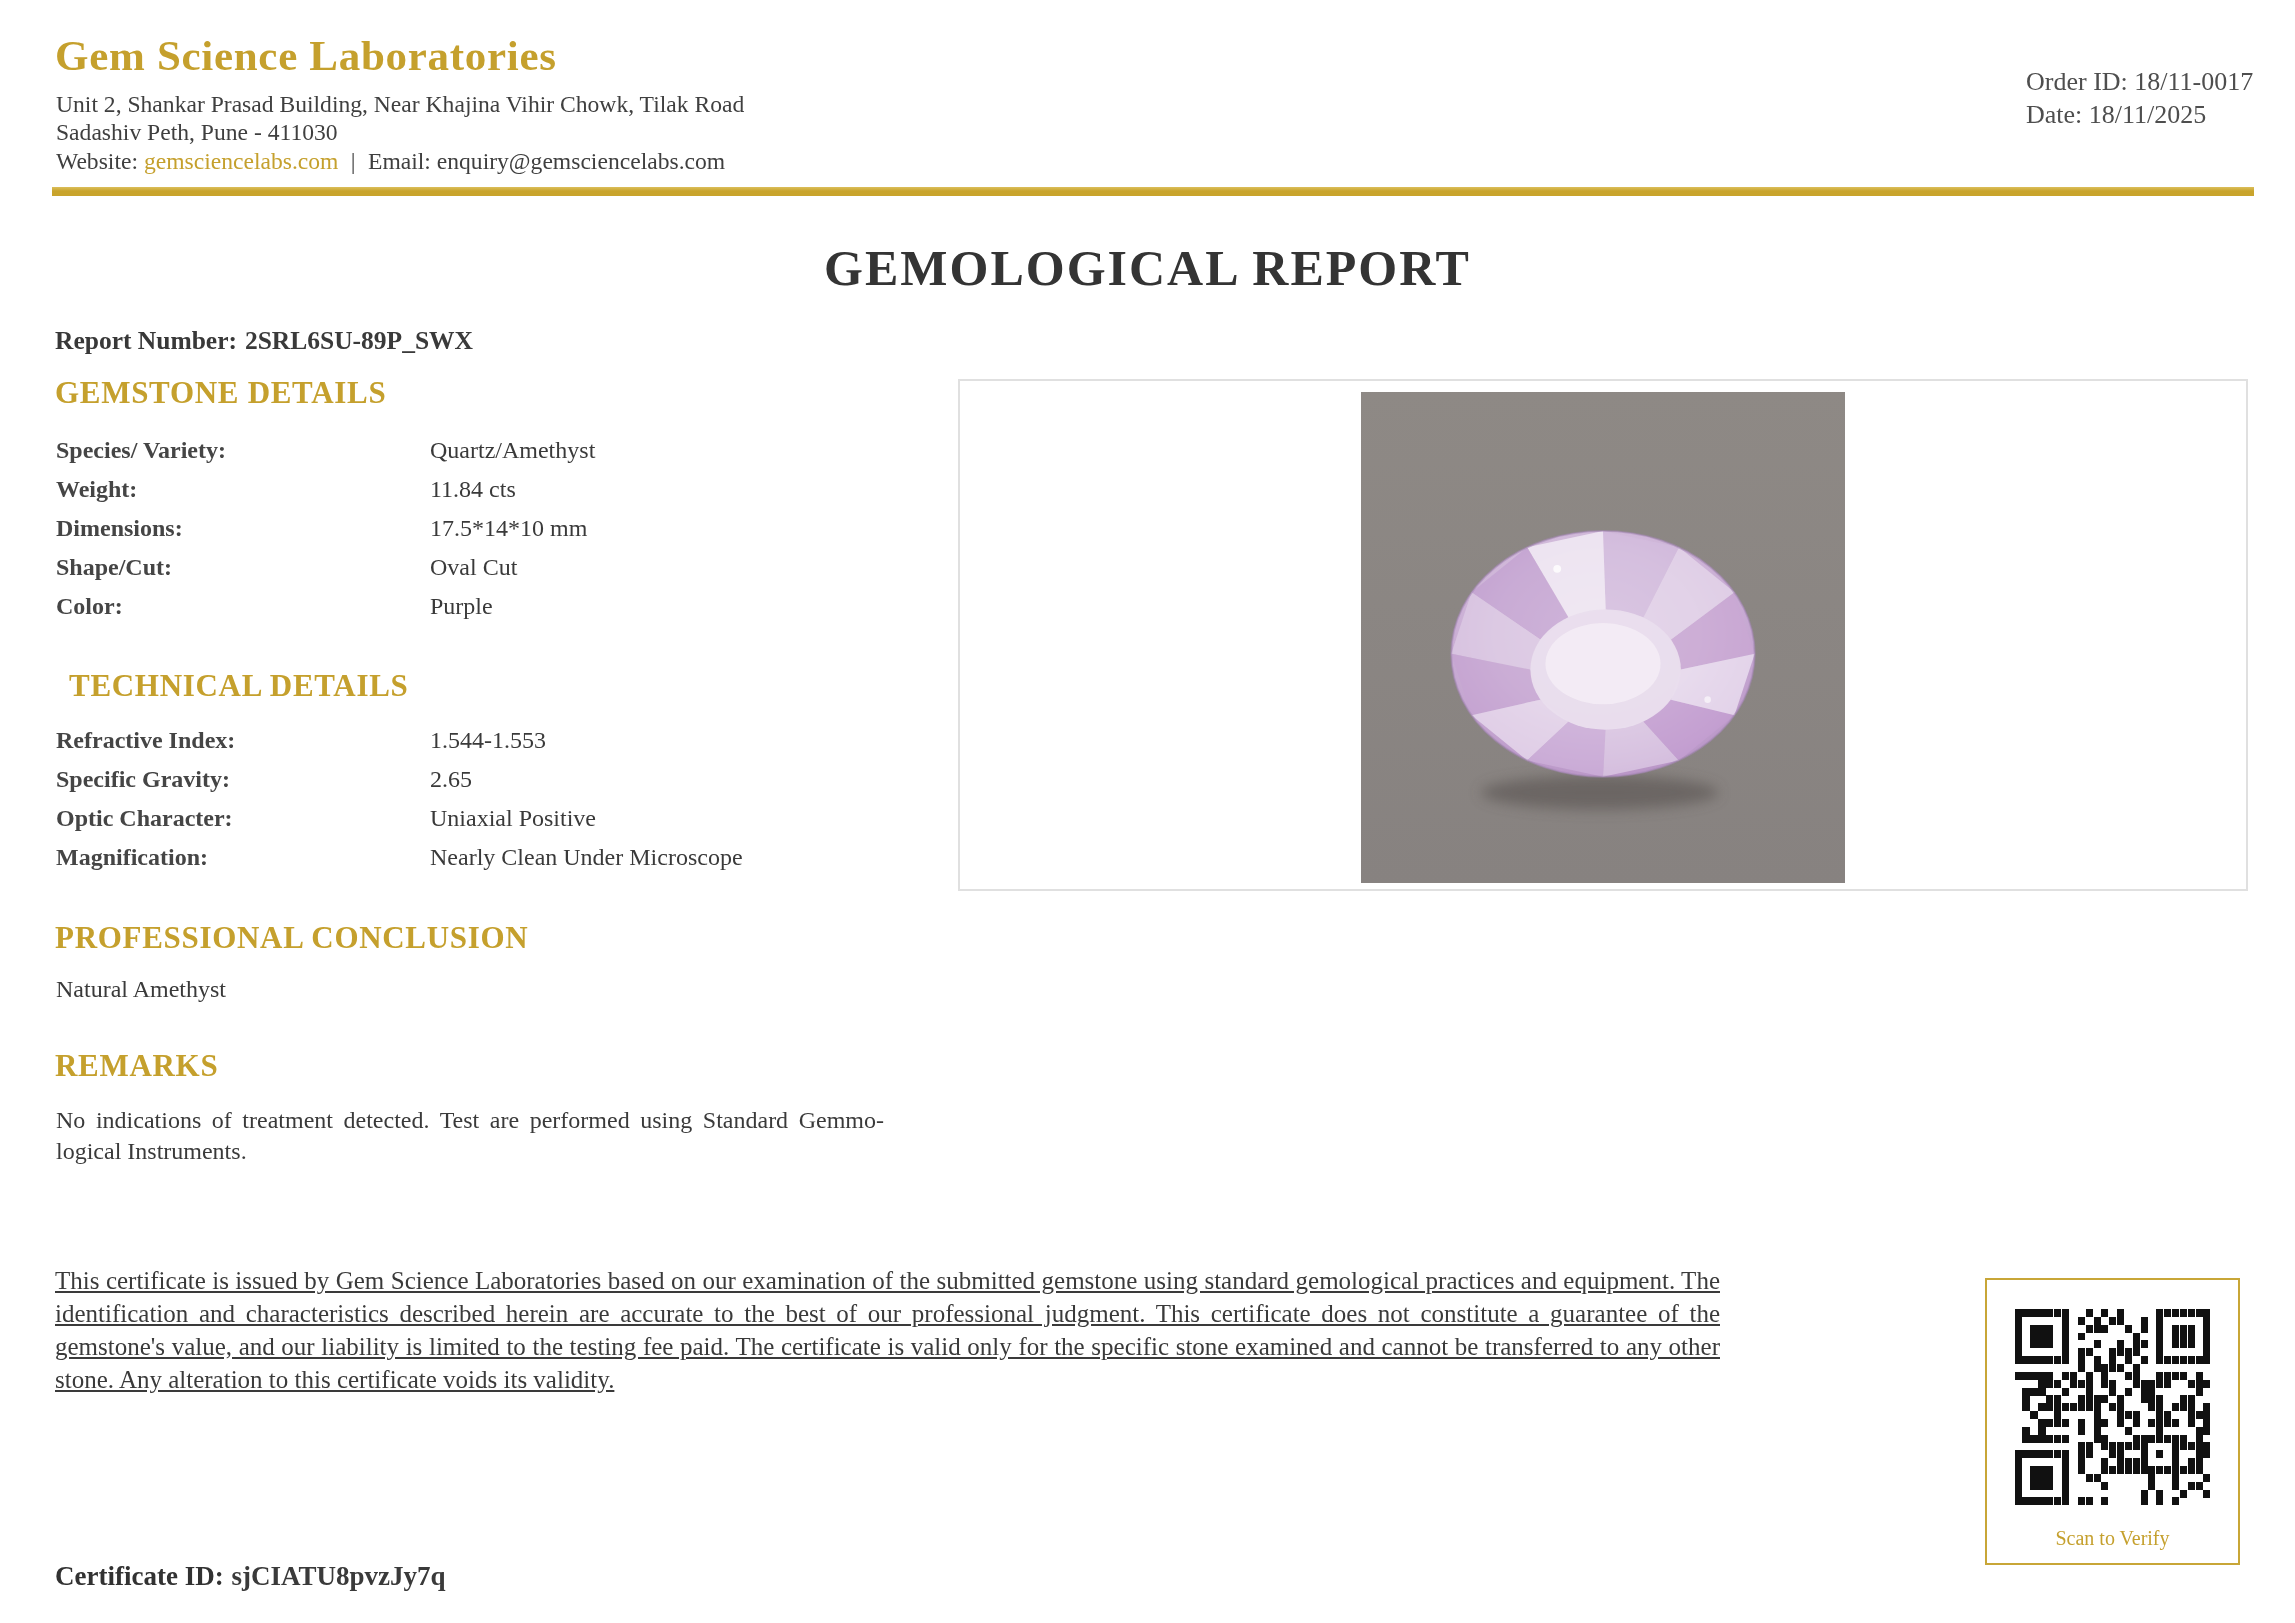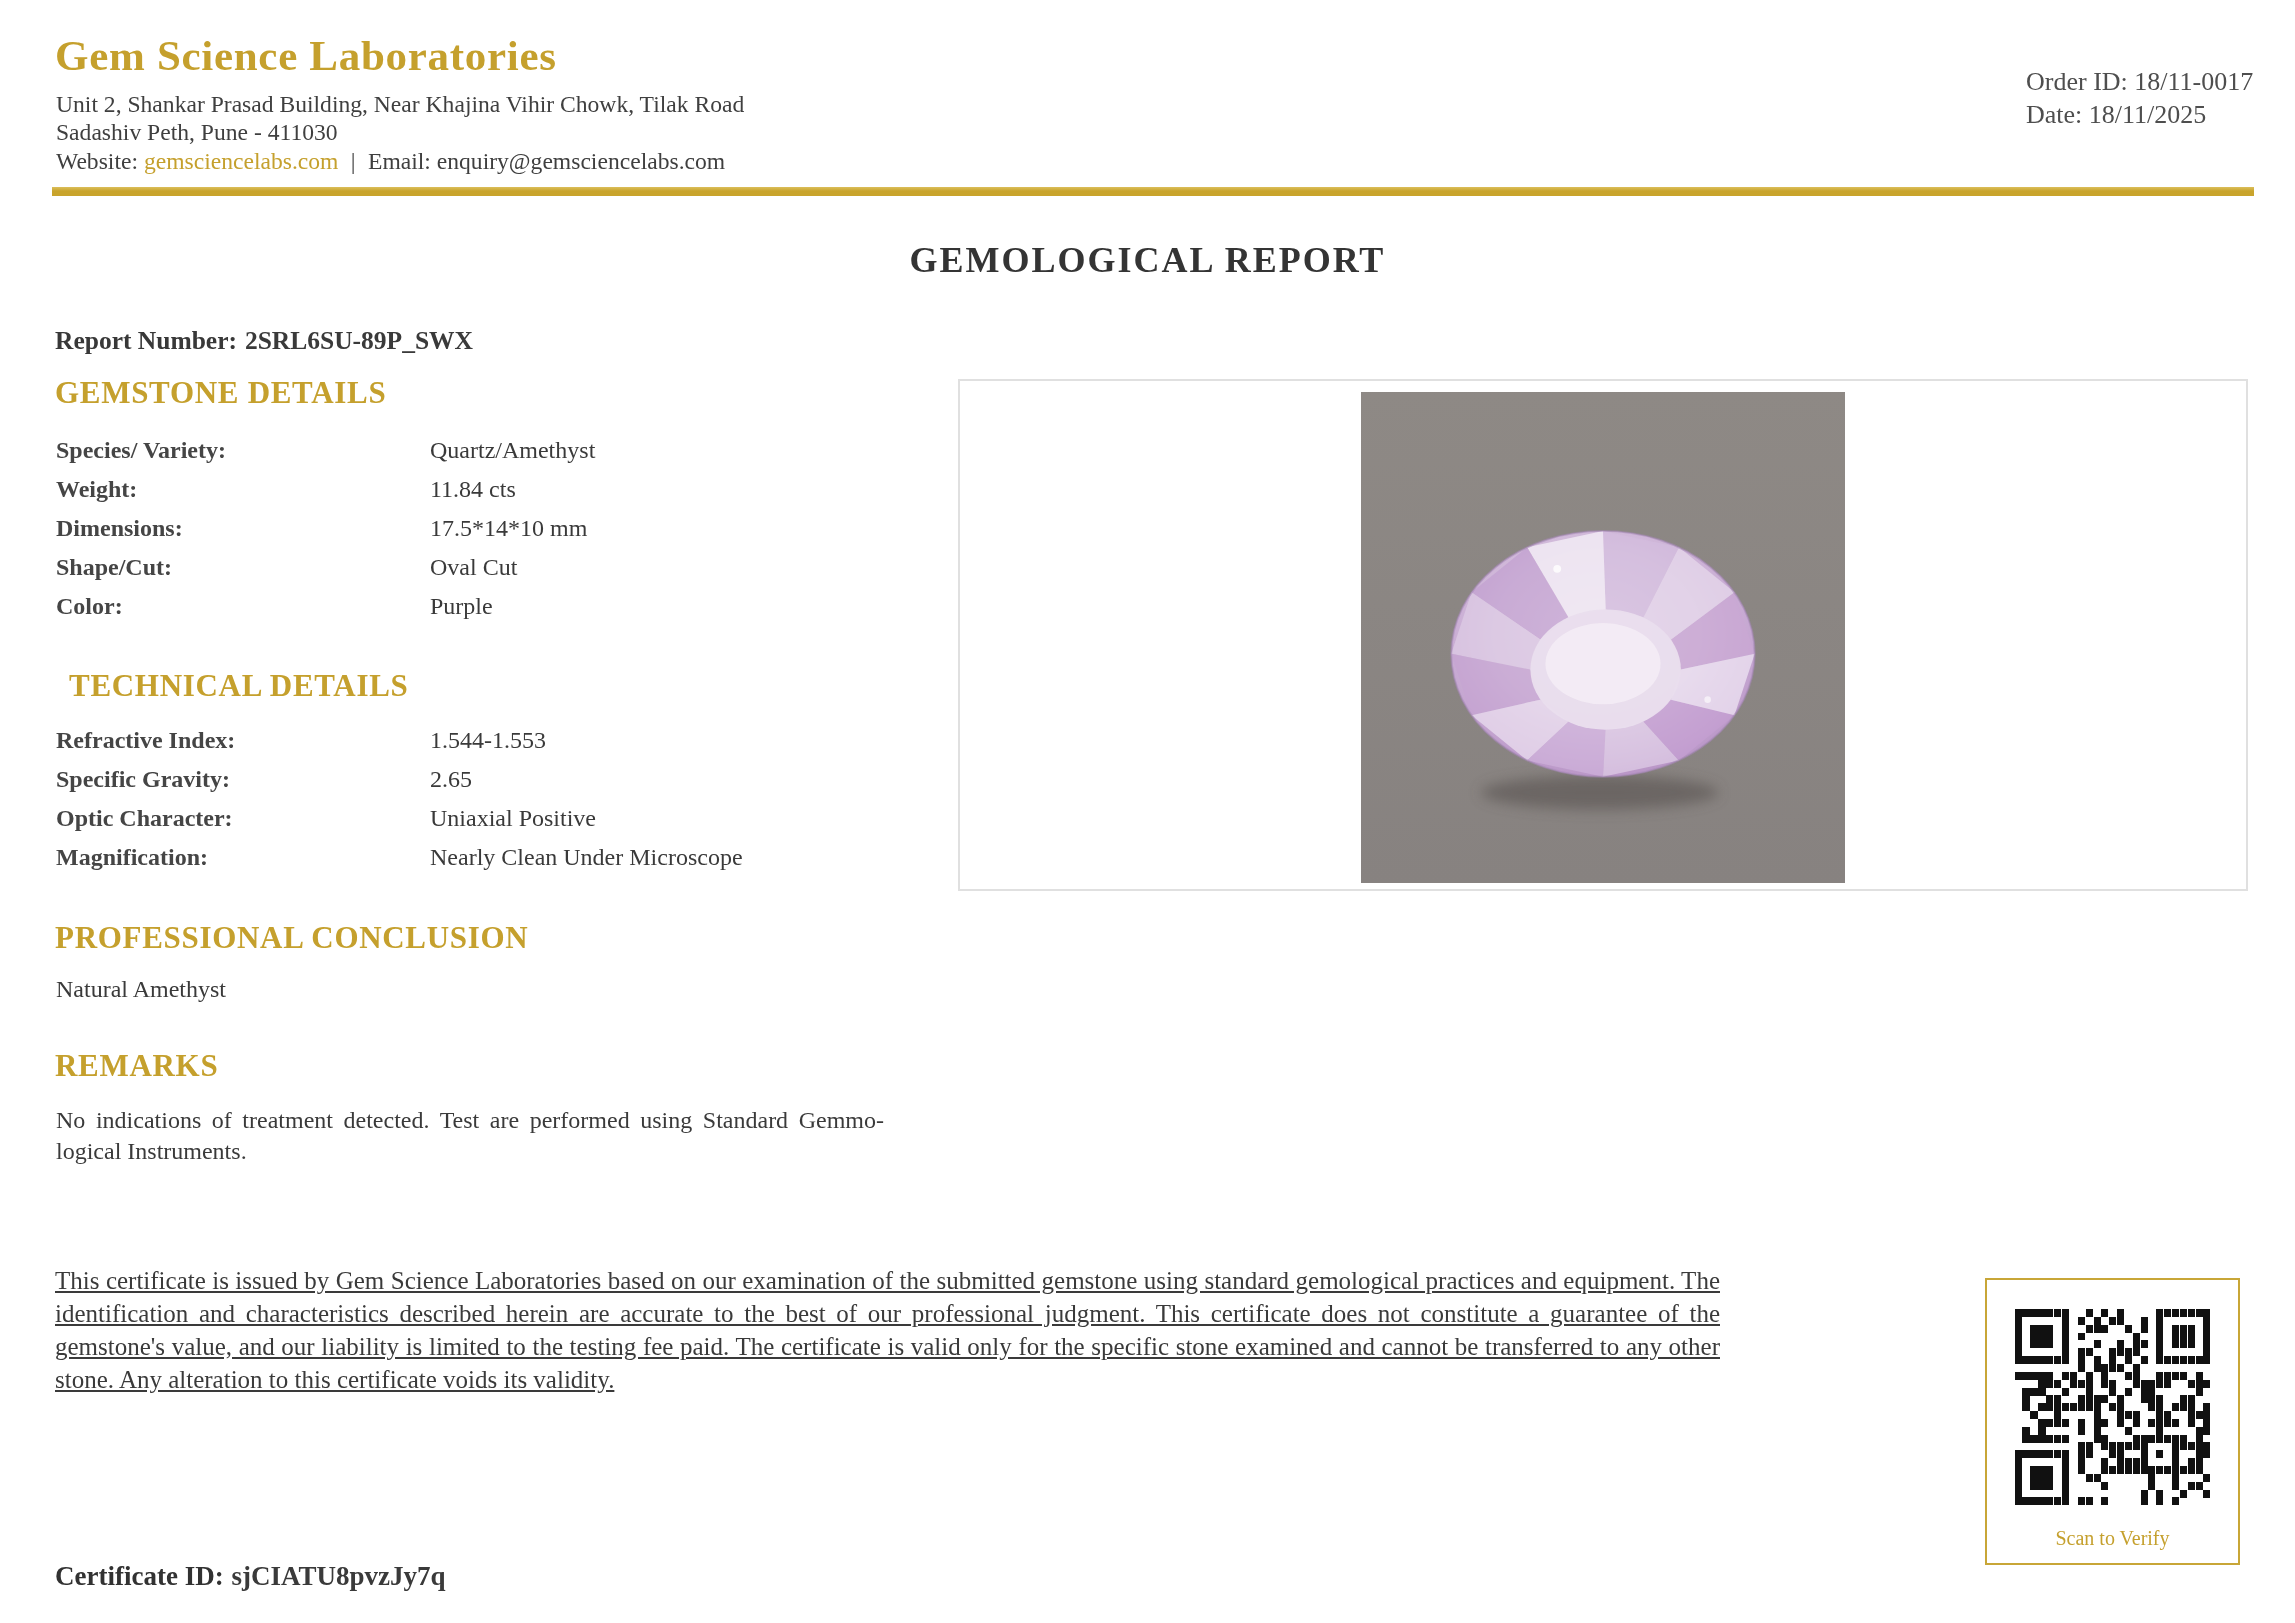--- a/index.html
+++ b/index.html
@@ -23,21 +23,21 @@
   .a3{top:147px;}
   .link{color:var(--gold);cursor:pointer;}
   .sep{margin:0 6.5px;color:#3F3F3F;}
   .orderblock{position:absolute;left:2026px;top:65px;font-size:26px;color:var(--ink-soft);line-height:33px;}
 
   .goldbar{position:absolute;left:52px;top:187px;width:2202px;height:8.5px;
            background:linear-gradient(#DBBE5B,var(--gold-bar) 45%);}
 
   
   .title{position:absolute;left:0;top:239px;width:100%;text-align:center;
-         font-size:36px;font-weight:bold;letter-spacing:2px;color:#343434;}
+         font-size:50px;font-weight:bold;letter-spacing:2px;color:#343434;}
   .repnum{position:absolute;left:55px;top:326px;font-size:25.5px;font-weight:bold;color:#383838;}
   .repnum .val{margin-left:7.9px;}
 
   
   .sec-h{position:absolute;left:55px;font-size:31px;font-weight:bold;color:var(--gold);letter-spacing:0.7px;line-height:37px;}
   .h-gem{top:374px;}
   .h-tech{top:667px;margin-left:14px;}
   .h-conc{top:919px;}
   .h-rem{top:1047px;text-align:center;}
 

